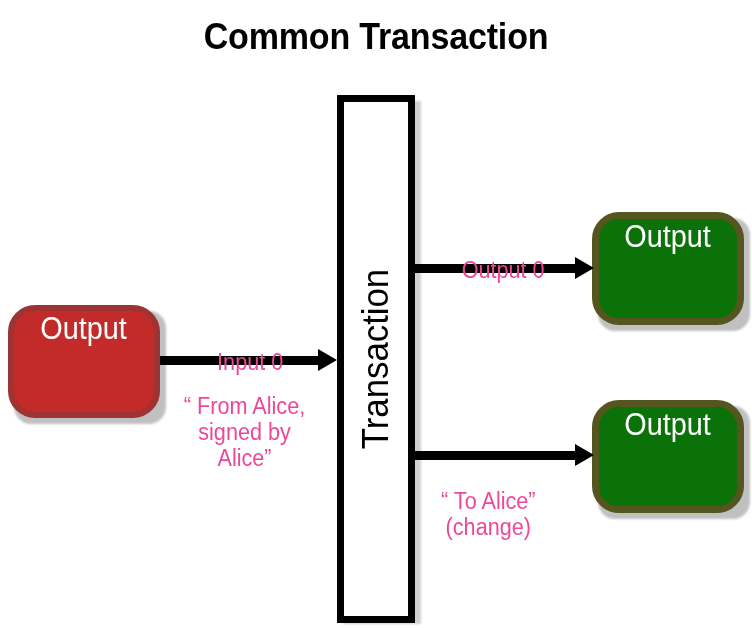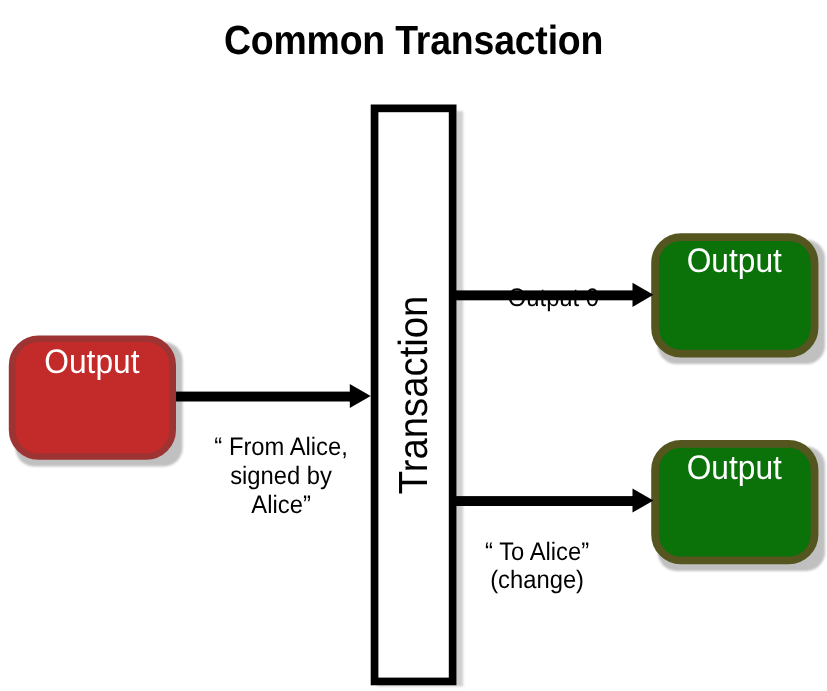--- a/index.html
+++ b/index.html
@@ -121,21 +121,21 @@
     border-left: 19px solid #000000;
   }
 
   
   .caption {
     position: absolute;
     text-align: center;
     font-family: "Liberation Sans Narrow", "Liberation Sans", sans-serif;
     font-size: 23px;
     line-height: 26px;
-    color: #000000;
+    color: #ec4899;
     white-space: pre-line;
   }
   .caption .inner {
     display: inline-block;
     transform: scaleX(0.94);
   }
   .caption.above { font-size: 23px; }
   .caption.below { font-size: 23px; }
 </style>
 </head>
@@ -164,21 +164,24 @@
 
   <div class="node-shadow" style="left:598px; top:406px; width:152px; height:113px;"></div>
   <div class="node node-green" style="left:592px; top:400px; width:152px; height:113px;">
     <span class="node-label">Output</span>
   </div>
 
   <div class="arrow" style="left:160px; top:356px; width:177px;">
     <div class="shaft" style="width:160px;"></div>
     <div class="head" style="left:158px;"></div>
   </div>
-  <div class="caption below" style="left:168px; top:367px; width:175px;">
+  <div class="caption above" style="left:168px; top:323px; width:165px;">
+    <span class="inner">Input 0</span>
+  </div>
+  <div class="caption below" style="left:157px; top:367px; width:175px;">
     <span class="inner">“ From Alice,
 signed by
 Alice”</span>
   </div>
 
   <div class="arrow" style="left:413px; top:264px; width:181px;">
     <div class="shaft" style="width:164px;"></div>
     <div class="head" style="left:162px;"></div>
   </div>
   <div class="caption above" style="left:421px; top:231px; width:165px;">

